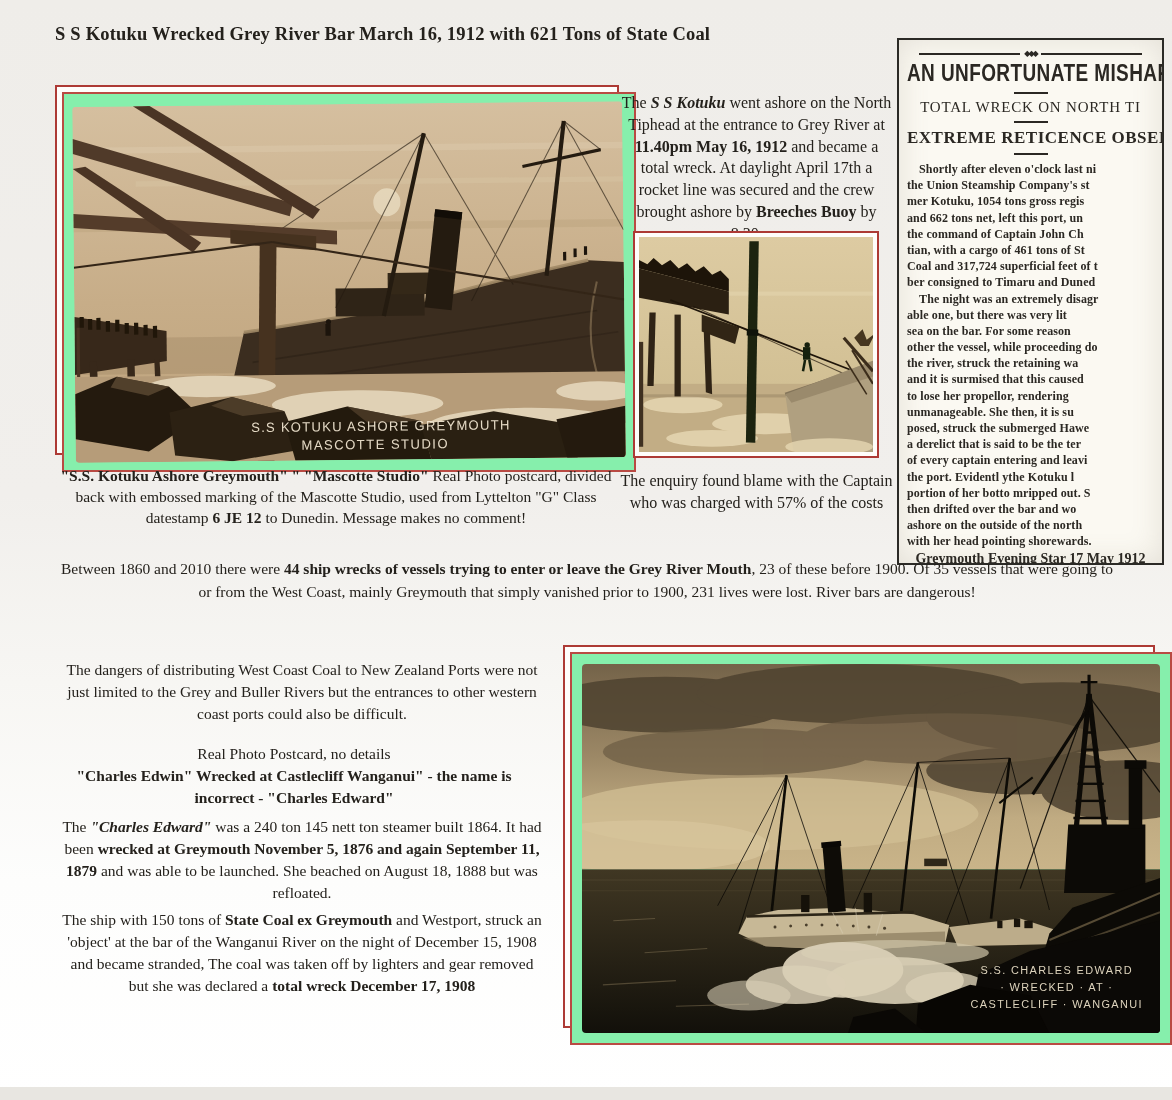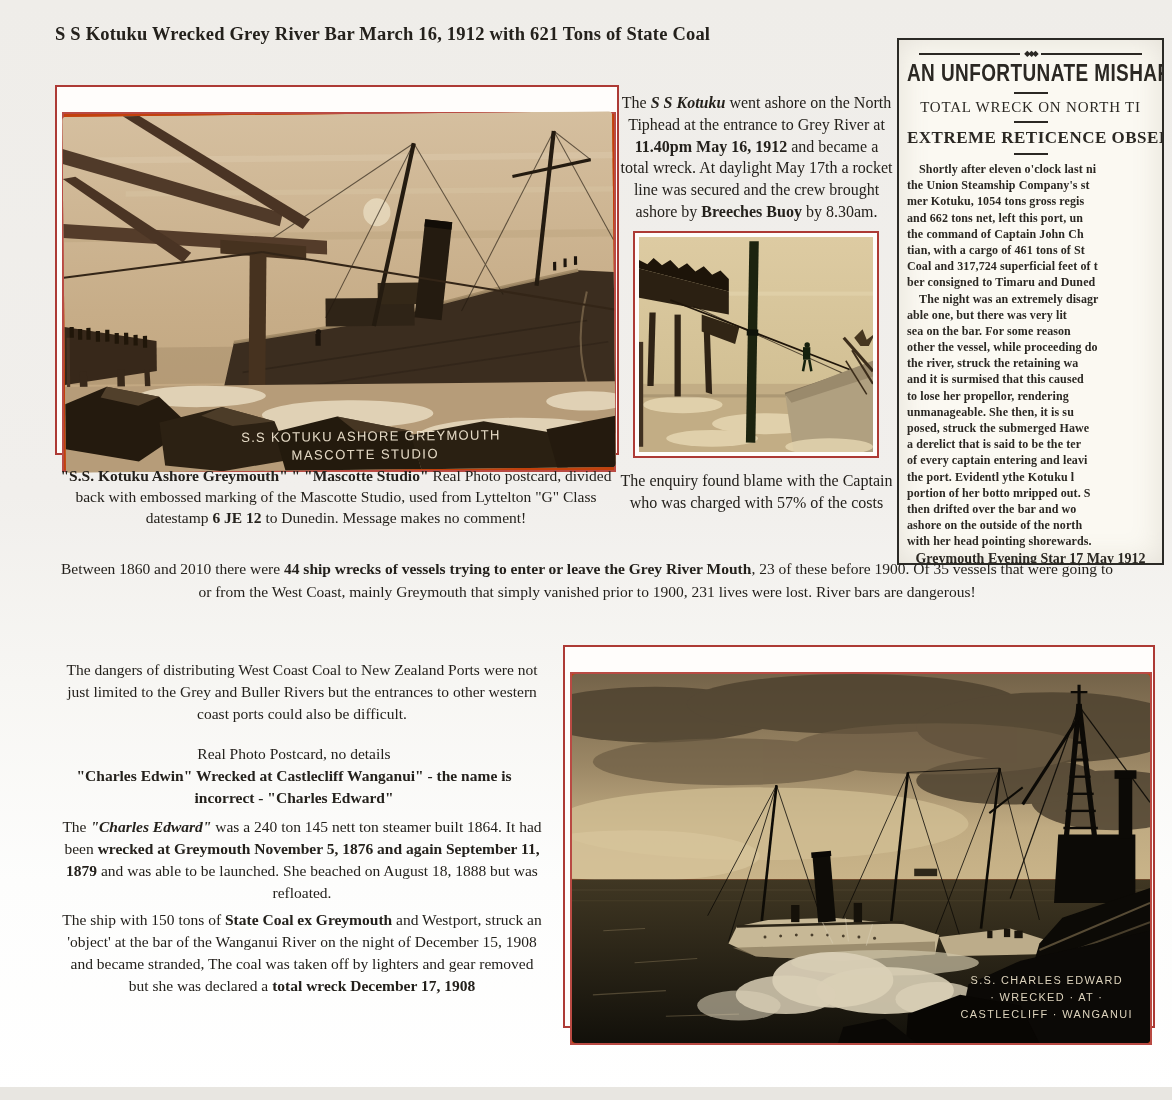--- a/index.html
+++ b/index.html
@@ -10,21 +10,21 @@
   html,body{margin:0;padding:0;}
   body{
     width:1172px;height:1100px;position:relative;overflow:hidden;
     background:linear-gradient(180deg,#efede9 0%,#f1efec 45%,#f7f6f3 62%,#fdfdfc 80%,#ffffff 100%);
     font-family:"Liberation Serif", serif;color:var(--ink);
   }
   .abs{position:absolute;box-sizing:border-box;}
   .title{left:55px;top:24px;font-size:18.5px;font-weight:bold;letter-spacing:.2px;margin:0;}
   
   .postcard{background:#fffdfb;border:2px solid var(--red);padding:5px;}
-  .postcard-inner{border:2px solid var(--red2);background:#c2410c;width:100%;height:100%;display:flex;margin-top:20px;}
+  .postcard-inner{border:2px solid var(--red2);padding:10px;background:#86efac;width:100%;height:100%;display:flex;}
   .postcard-inner svg{width:100%;height:100%;display:block;border-radius:4px;}
   .kotuku-card{left:55px;top:85px;width:564px;height:370px;}
   .kotuku-card svg{transform:rotate(-.6deg);}
   .rescue-card{left:633px;top:231px;width:246px;height:227px;padding:4px;}
   .rescue-card .plain-inner{width:100%;height:100%;display:flex;}
   .rescue-card svg{width:100%;height:100%;display:block;}
   .charles-card{left:563px;top:645px;width:592px;height:383px;}
   
   .block{font-size:15.5px;line-height:1.42;text-align:center;}
   .kotuku-summary{left:620px;top:92px;width:273px;font-size:16px;line-height:1.36;}
@@ -145,21 +145,21 @@
       <polygon points="460,296 526,284 526,332 470,332" fill="#241a0e"></polygon>
       <polygon points="40,252 90,262 70,270 34,262" fill="#5d4a33" opacity=".8"></polygon>
       <polygon points="150,272 200,286 160,290 130,280" fill="#55432e" opacity=".8"></polygon>
       <polygon points="260,282 330,296 280,298" fill="#55432e" opacity=".7"></polygon>
       <text class="photo-cap" x="168" y="305" font-size="12.5" fill="#efe4cf" letter-spacing="1.2" opacity=".95">S.S KOTUKU ASHORE GREYMOUTH</text>
       <text class="photo-cap" x="216" y="322" font-size="12.5" fill="#efe4cf" letter-spacing="1.4" opacity=".95">MASCOTTE STUDIO</text>
     </svg>
   </div>
 </div>
 
-<div class="abs block kotuku-summary"><span>The </span><span class="bi">S S Kotuku</span><span> went ashore on the North Tiphead at the entrance to Grey River at </span><span class="b">11.40pm May 16, 1912</span><span> and became a total wreck. At daylight May 17th a rocket line was secured and the crew brought ashore by </span><span class="b">Breeches Buoy</span><span> by 8.30am.</span></div>
+<div class="abs block kotuku-summary"><span>The </span><span class="bi">S S Kotuku</span><span> went ashore on the North Tiphead at the entrance to Grey River at </span><span class="b">11.40pm May 16, 1912</span><span> and became a total wreck. At daylight April 17th a rocket line was secured and the crew brought ashore by </span><span class="b">Breeches Buoy</span><span> by 8.30am.</span></div>
 
 <div class="abs postcard rescue-card">
   <div class="plain-inner">
     <svg viewBox="0 0 224 205" preserveAspectRatio="none">
       <defs>
         <linearGradient id="sky2" x1="0" y1="0" x2="0" y2="1">
           <stop offset="0" stop-color="#ddcba2"></stop>
             <stop offset="1" stop-color="#cdbb8e"></stop>
         </linearGradient>
       </defs>

